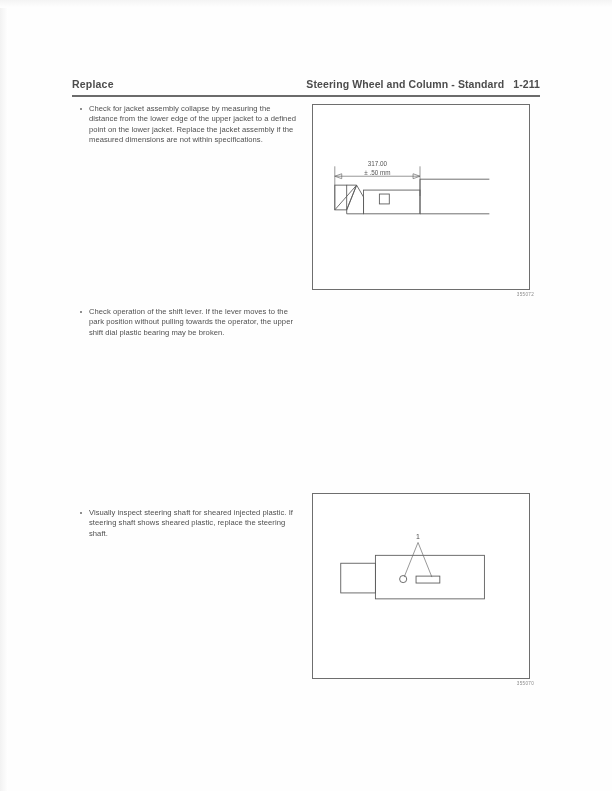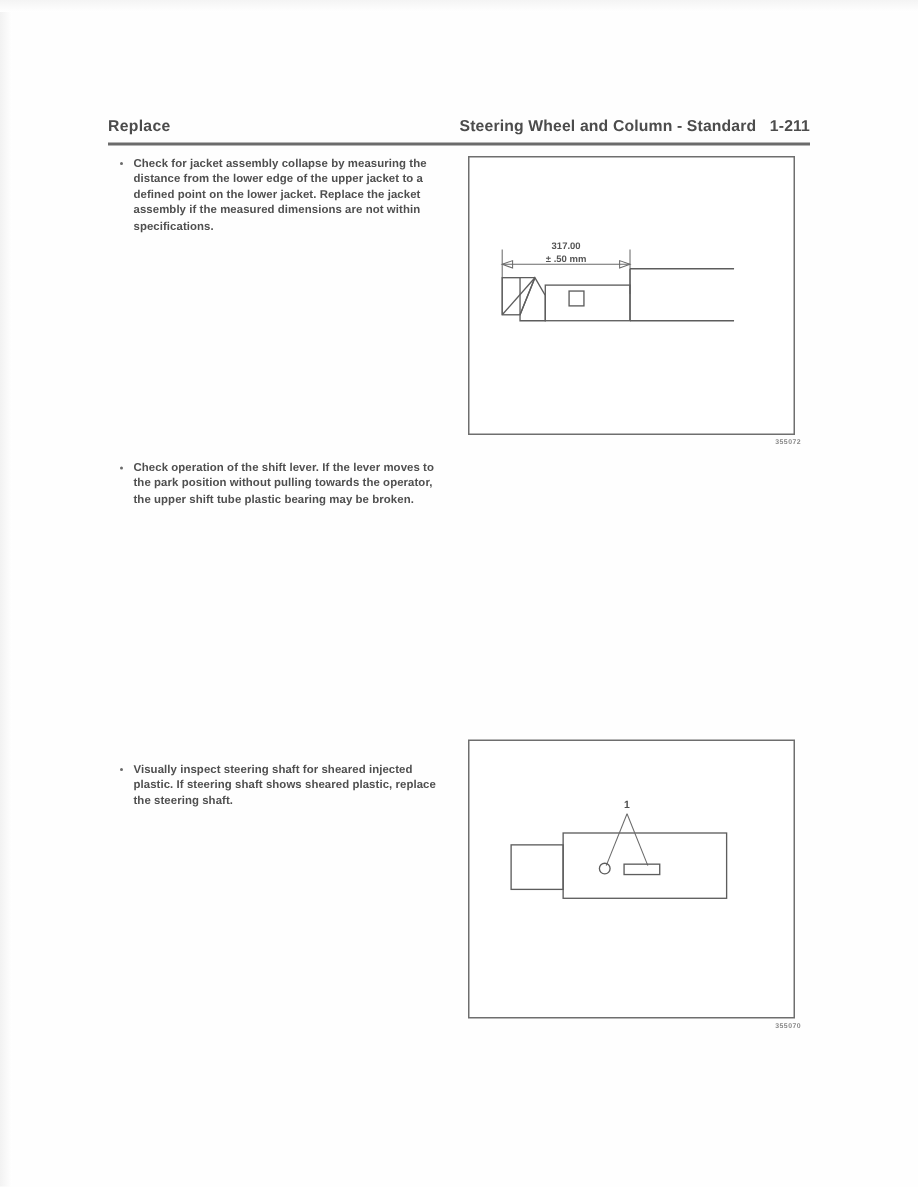--- a/index.html
+++ b/index.html
@@ -78,21 +78,20 @@
     background: #6b6b6b;
   }
 
   
   #body-area {
     position: absolute;
     left: 0;
     top: 104px;
     width: 506px;
     height: 620px;
-    font-weight: bold;
   }
 
   .text-col {
     position: absolute;
     left: 78px;
     width: 222px;
   }
   .fig-col {
     position: absolute;
     left: 312px;
@@ -228,21 +227,21 @@
 
           <line class="ln" x1="108" y1="75" x2="178" y2="75"></line>
           <line class="ln" x1="108" y1="75" x2="108" y2="110"></line>
           <line class="ln" x1="108" y1="110" x2="178" y2="110"></line>
         </svg>
       </div>
       <div class="fig-id">355072</div>
     </div>
 
     <div class="text-col row-2 bullet-block">
-      <div class="bullet-item">Check operation of the shift lever. If the lever moves to the park position without pulling towards the operator, the upper shift tube plastic bearing may be broken.</div>
+      <div class="bullet-item">Check operation of the shift lever. If the lever moves to the park position without pulling towards the operator, the upper shift dial plastic bearing may be broken.</div>
     </div>
 
     <div class="fig-col row-2 figure-wrap">
       <div class="figure-box">
         <svg viewBox="0 0 218 186" preserveAspectRatio="none">
 
           <rect class="ln" x="28" y="70" width="35" height="30"></rect>
 
           <rect class="ln" x="63" y="62" width="110" height="44"></rect>
 

